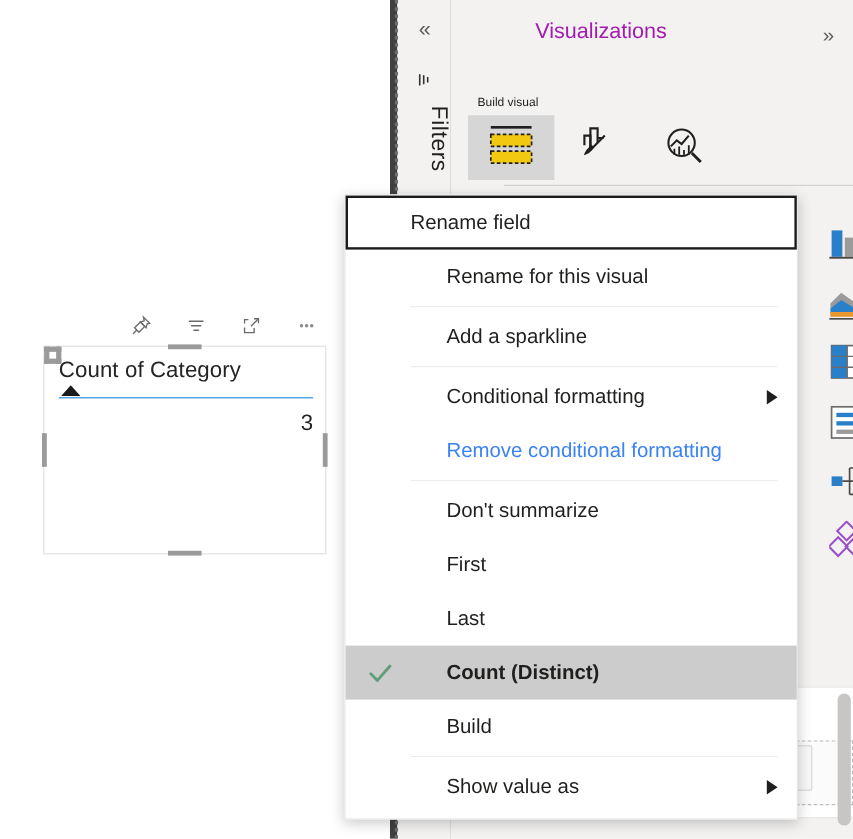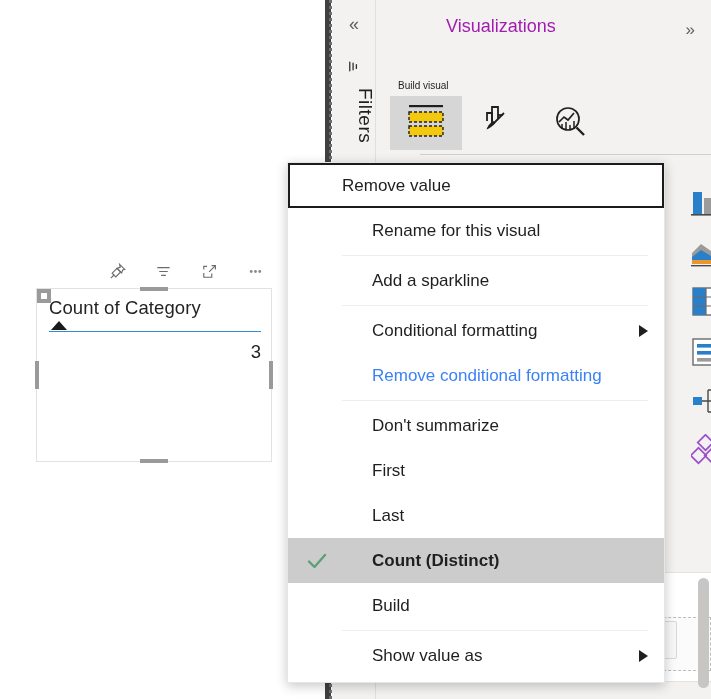--- a/index.html
+++ b/index.html
@@ -464,21 +464,21 @@
     </div>
 
     <div id="pane-scrollbar">
       <div class="thumb"></div>
     </div>
   </div>
 </div>
 
 <div id="context-menu">
     <div class="menu-item focused">
-      <span>Remove value</span>
+      <span>Rename field</span>
     </div>
     <div class="menu-item">
       <span>Rename for this visual</span>
     </div>
     <div class="menu-separator"></div>
     <div class="menu-item">
       <span>Add a sparkline</span>
     </div>
     <div class="menu-separator"></div>
     <div class="menu-item">

